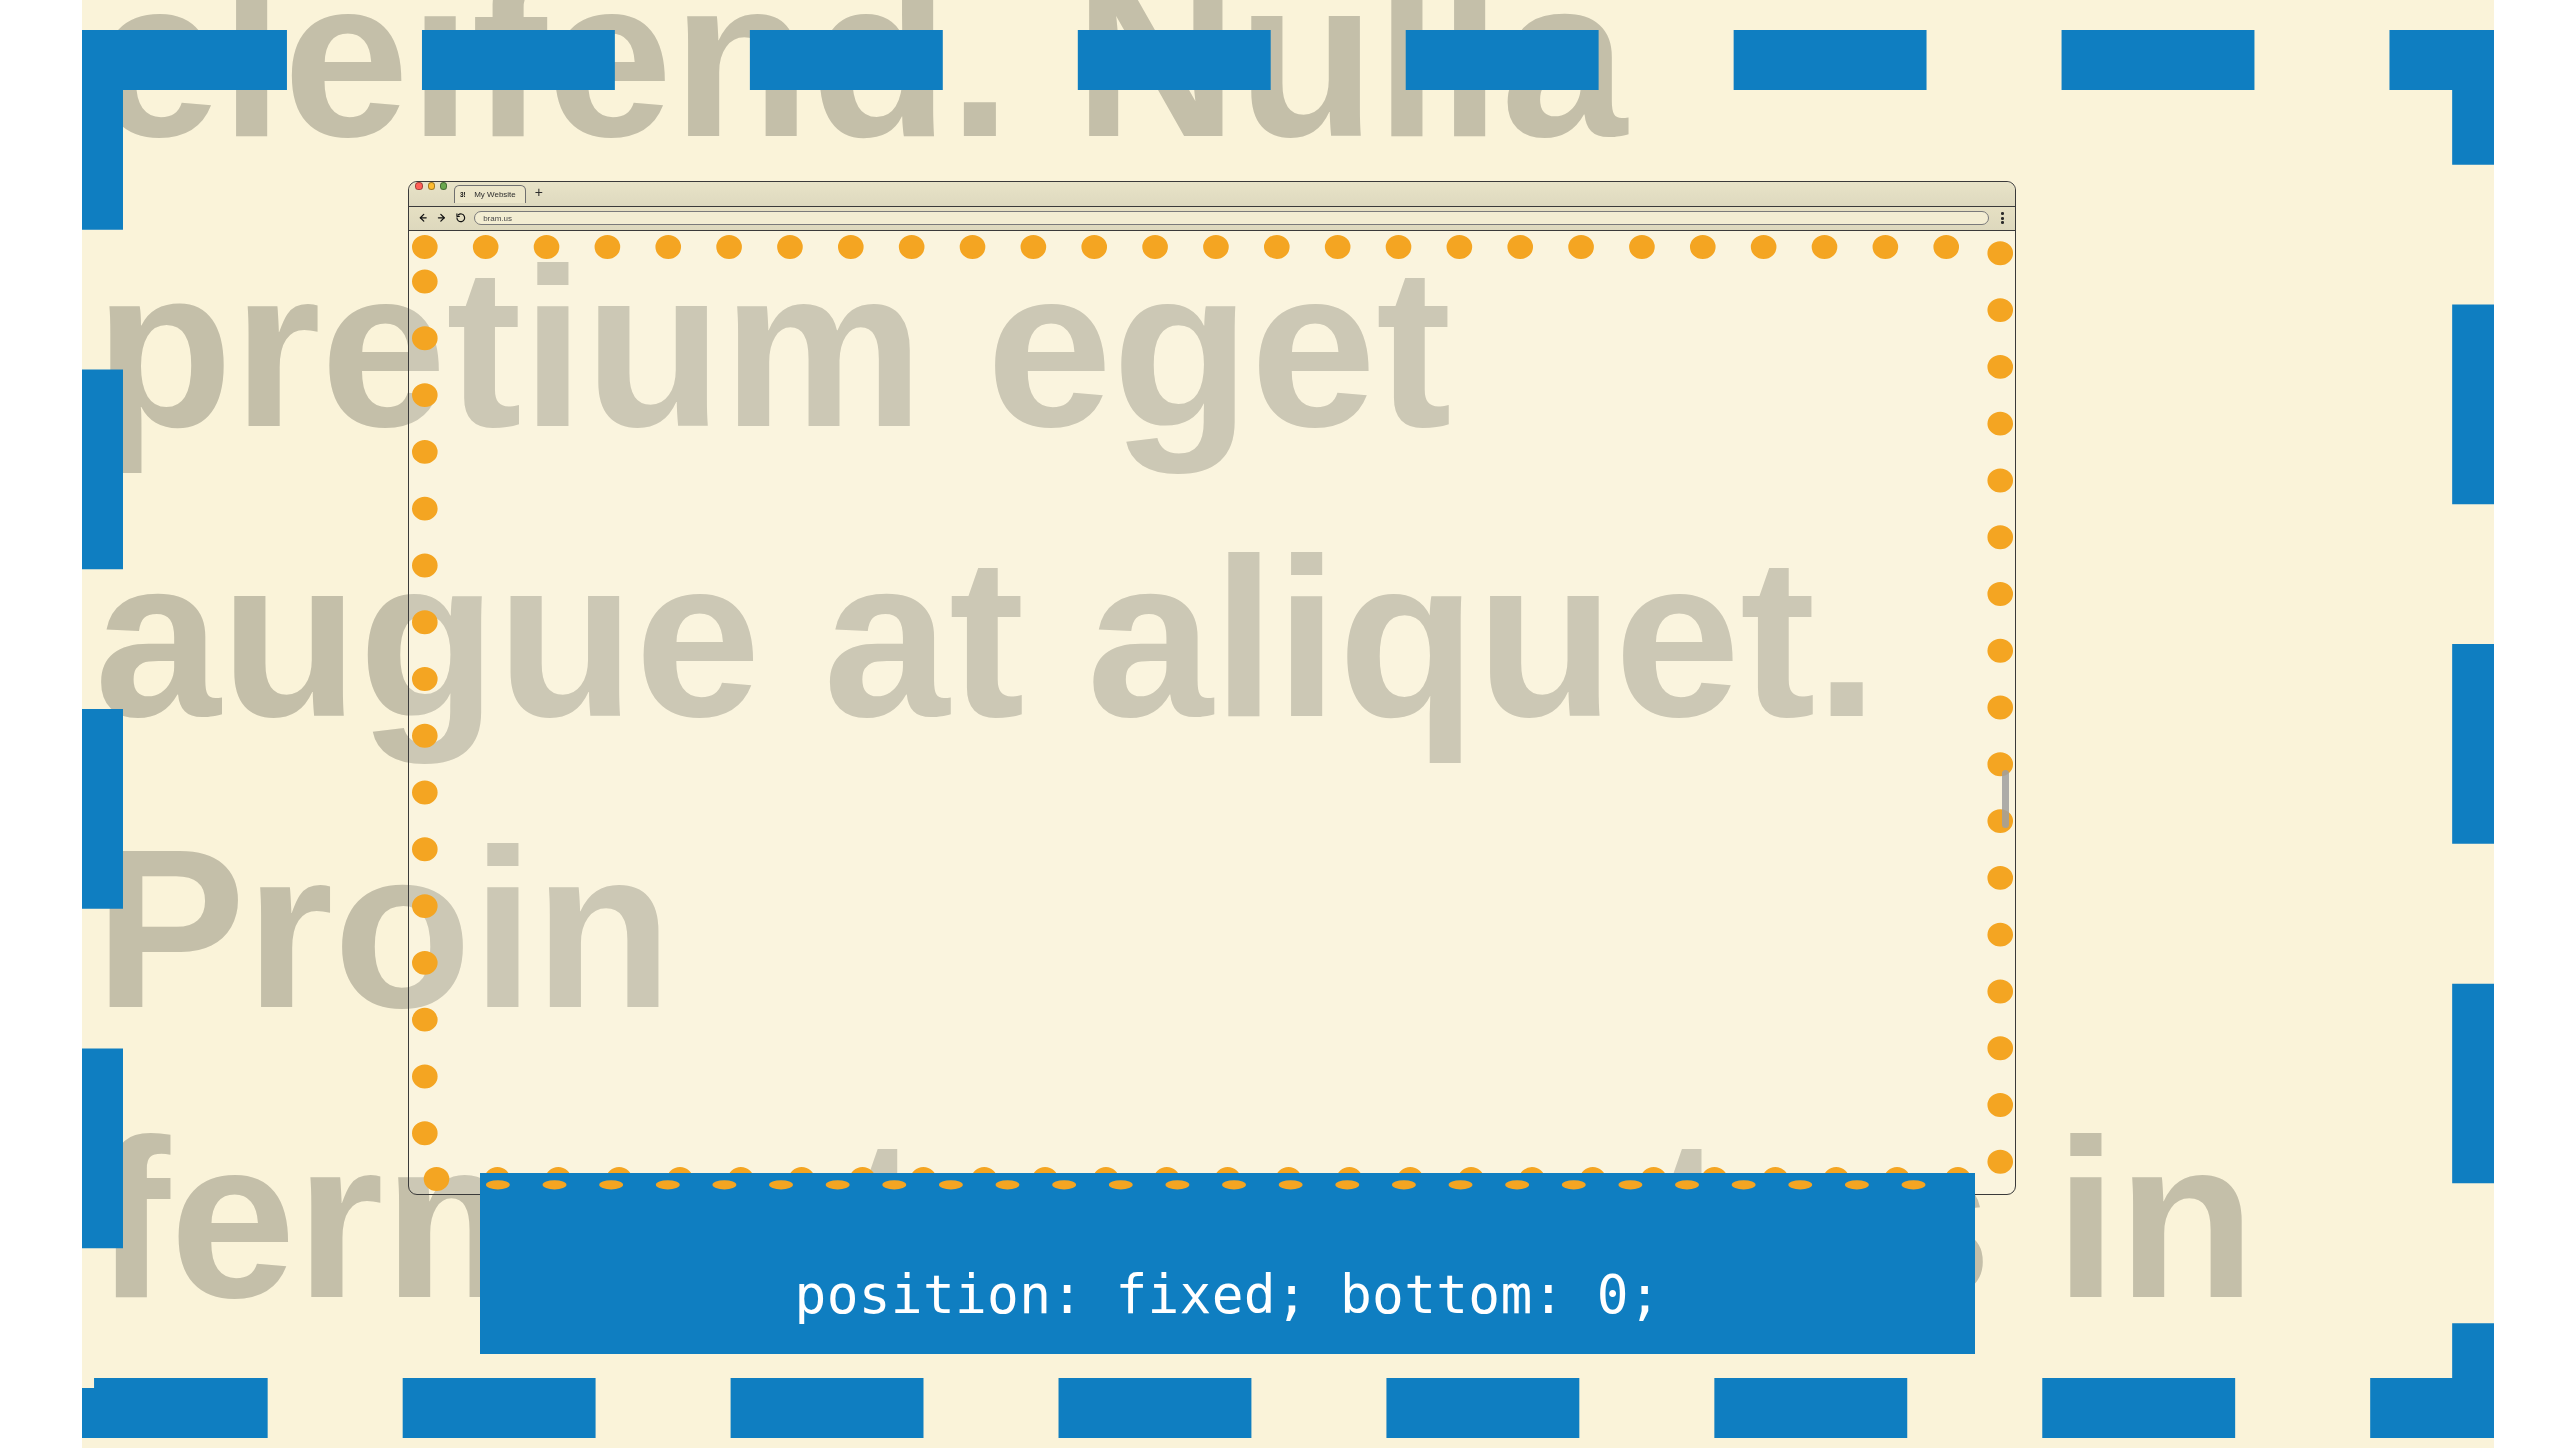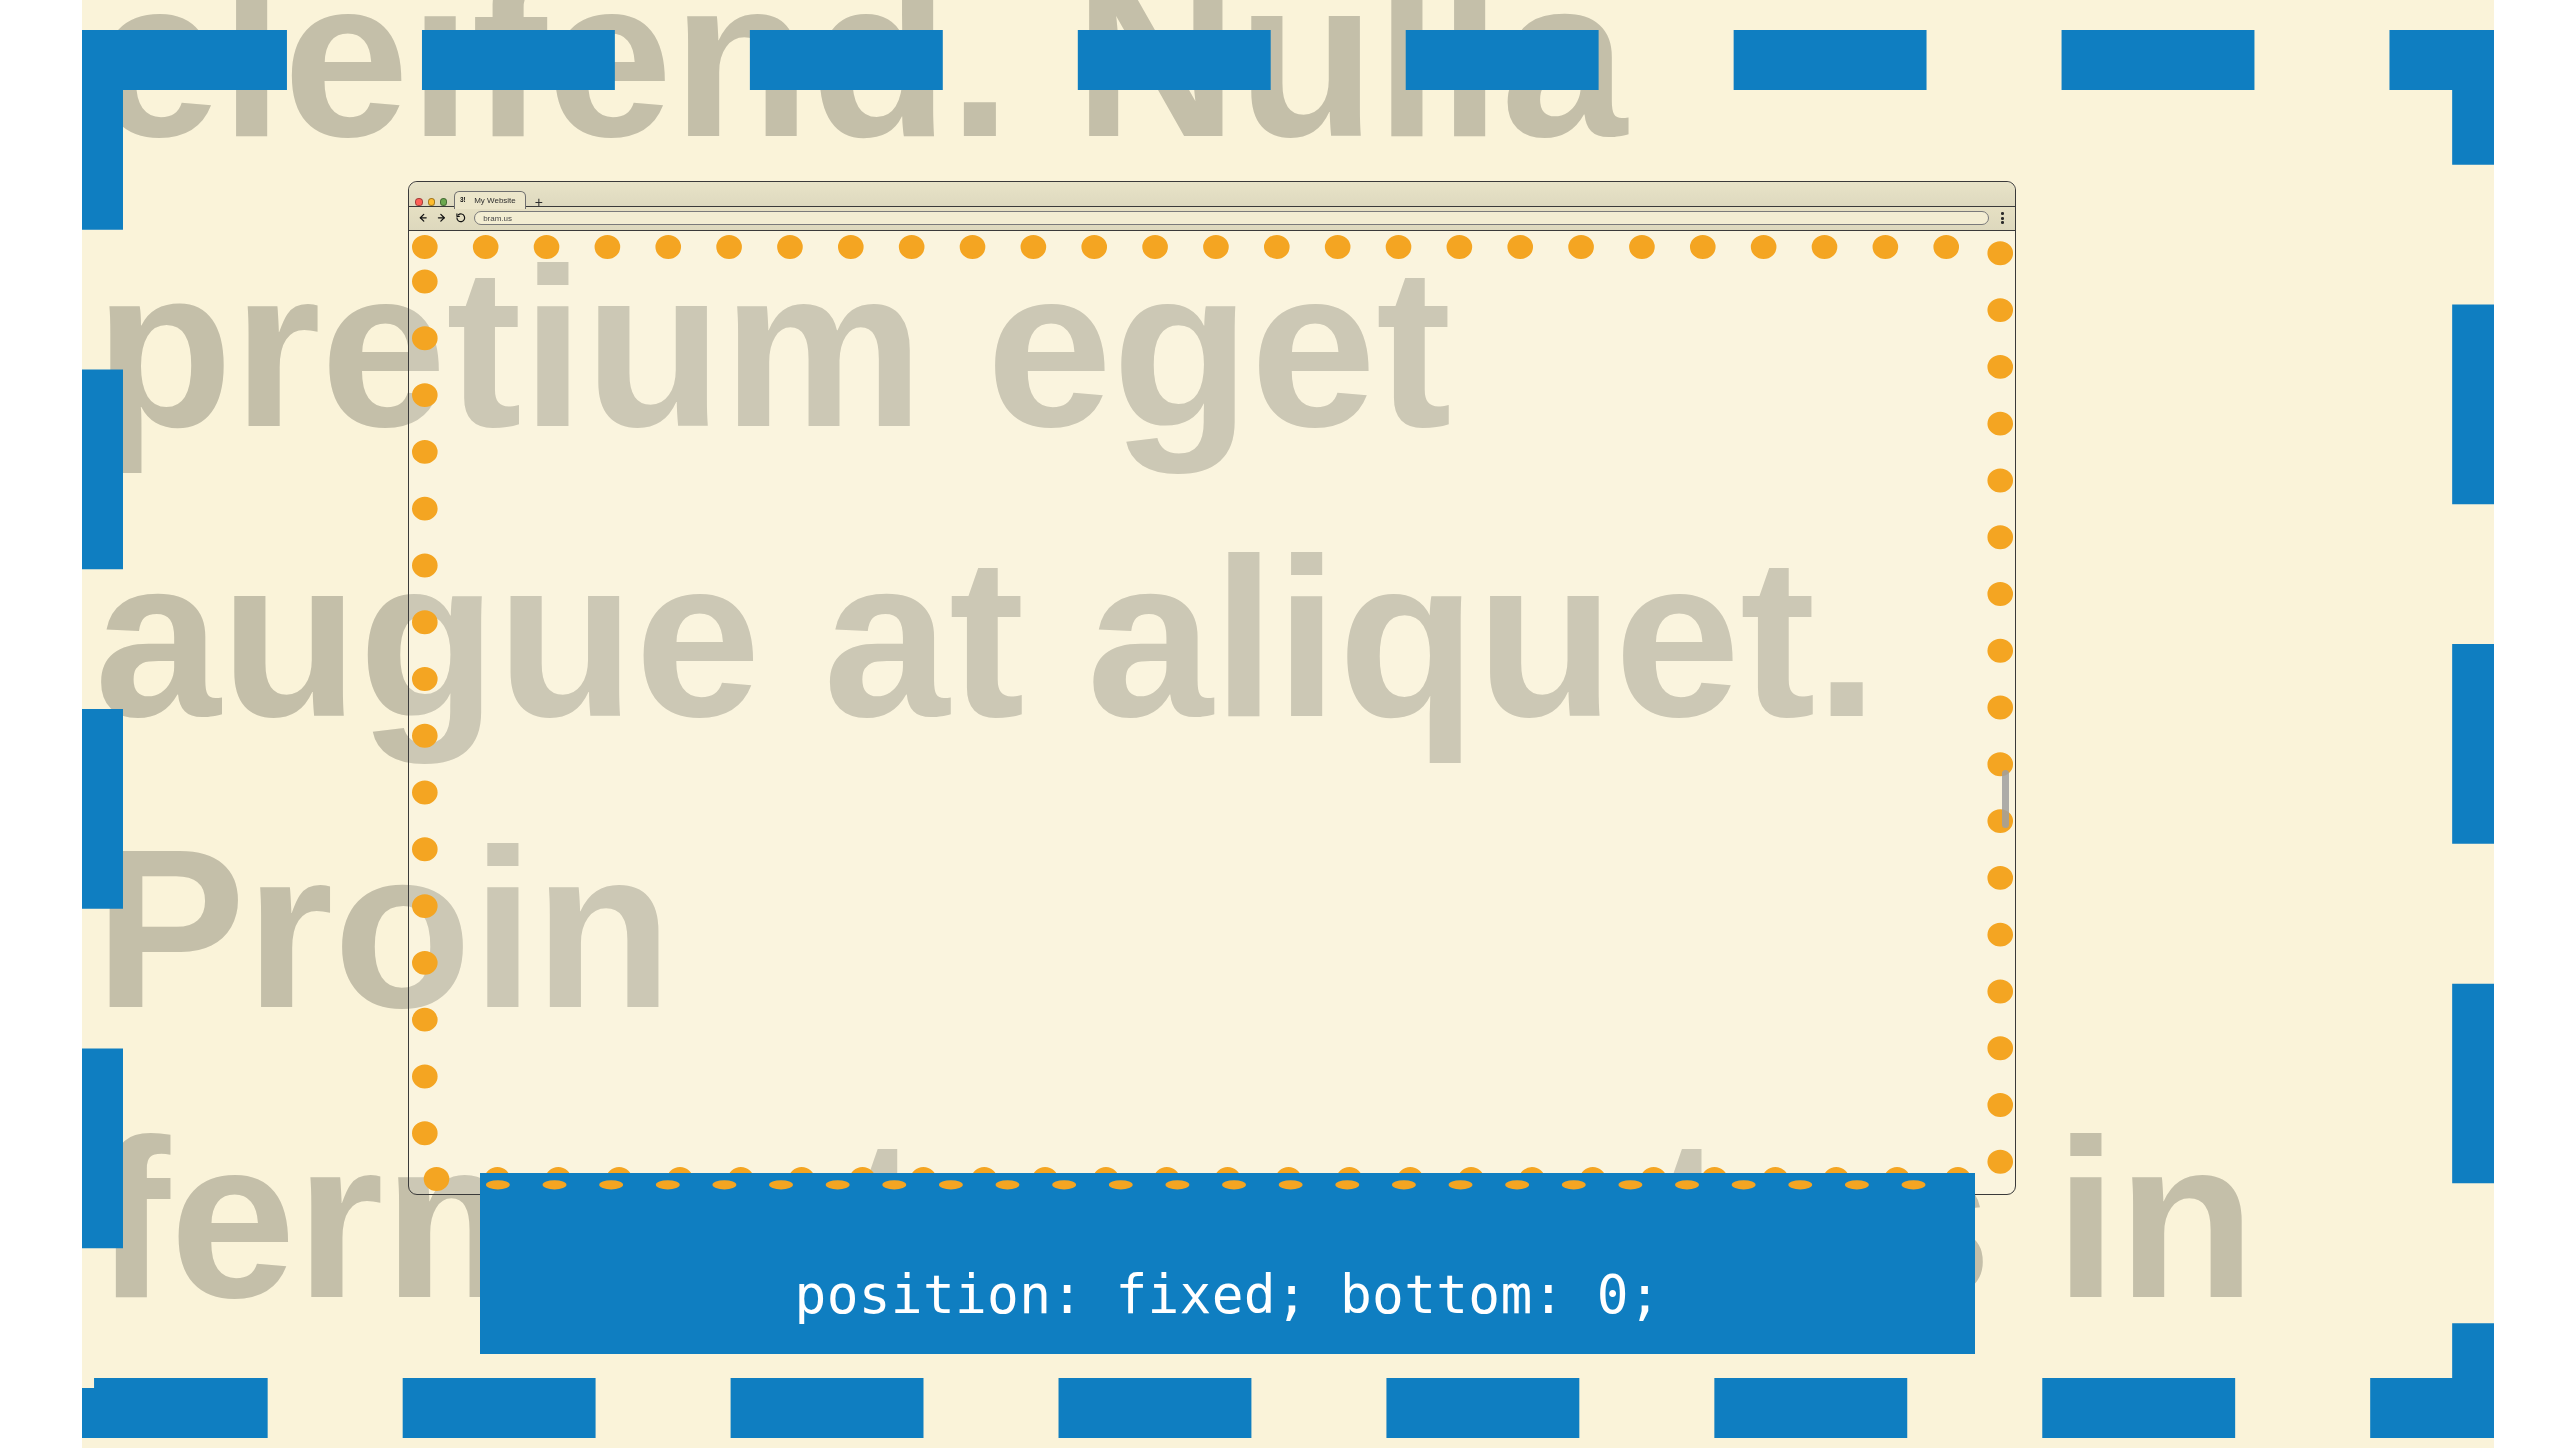--- a/index.html
+++ b/index.html
@@ -53,21 +53,21 @@
       background: rgba(255,255,255,0.14);
       border: 1px solid #3a3a3a;
       border-radius: 9px;
       backdrop-filter: none;
       box-shadow: 0 0.6px 0 rgba(0,0,0,0.08) inset;
     }
     .titlebar {
       height: 24.5px;
       border-bottom: 0.6px solid #3a3a3a;
       display: flex;
-      align-items: flex-end;
+      align-items: flex-start;
       padding: 0 6.4px;
       gap: 6.4px;
       border-top-left-radius: 9px;
       border-top-right-radius: 9px;
       background: linear-gradient(#e8e3c7, #ded9bf);
     }
     .traffic { display: flex; gap: 4.5px; align-items: center; }
     .dot { width: 7.7px; height: 7.7px; border-radius: 50%; border: 0.6px solid rgba(0,0,0,0.35); }
     .dot.red { background: #ff5f57; }
     .dot.yel { background: #febc2e; }

